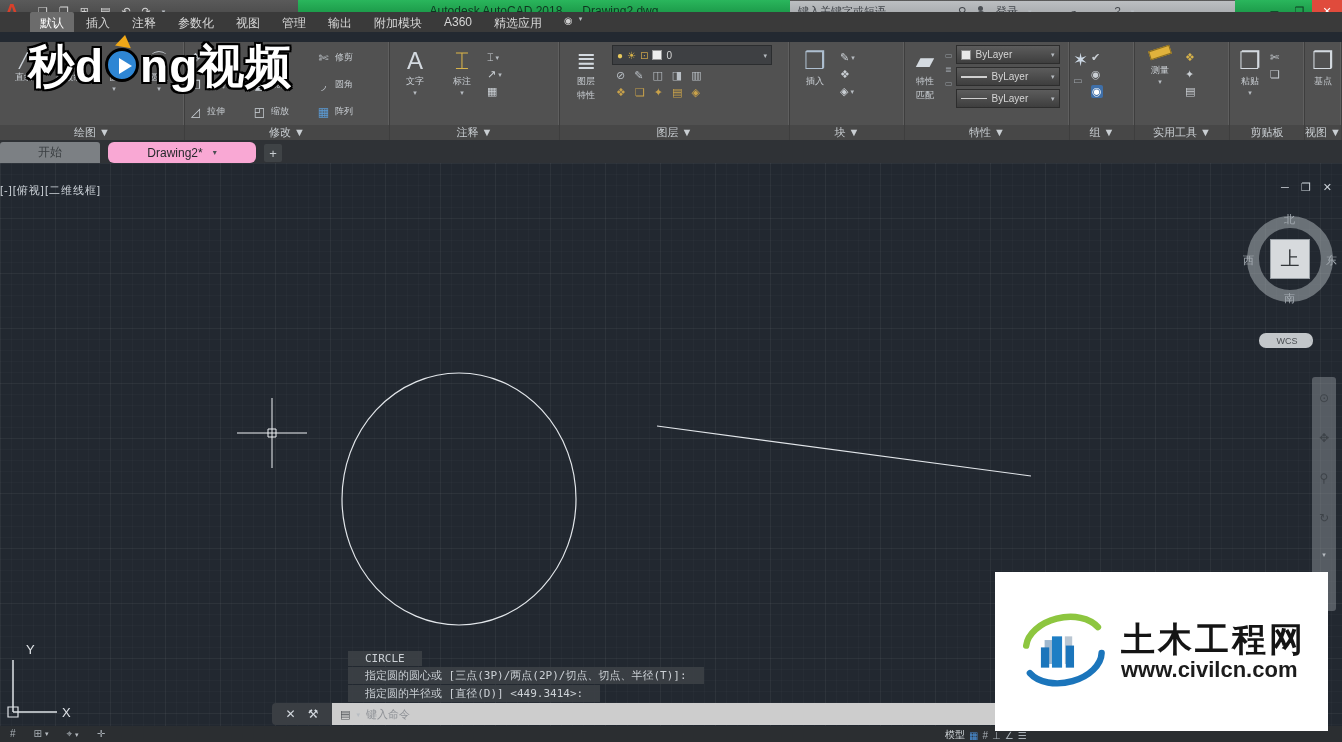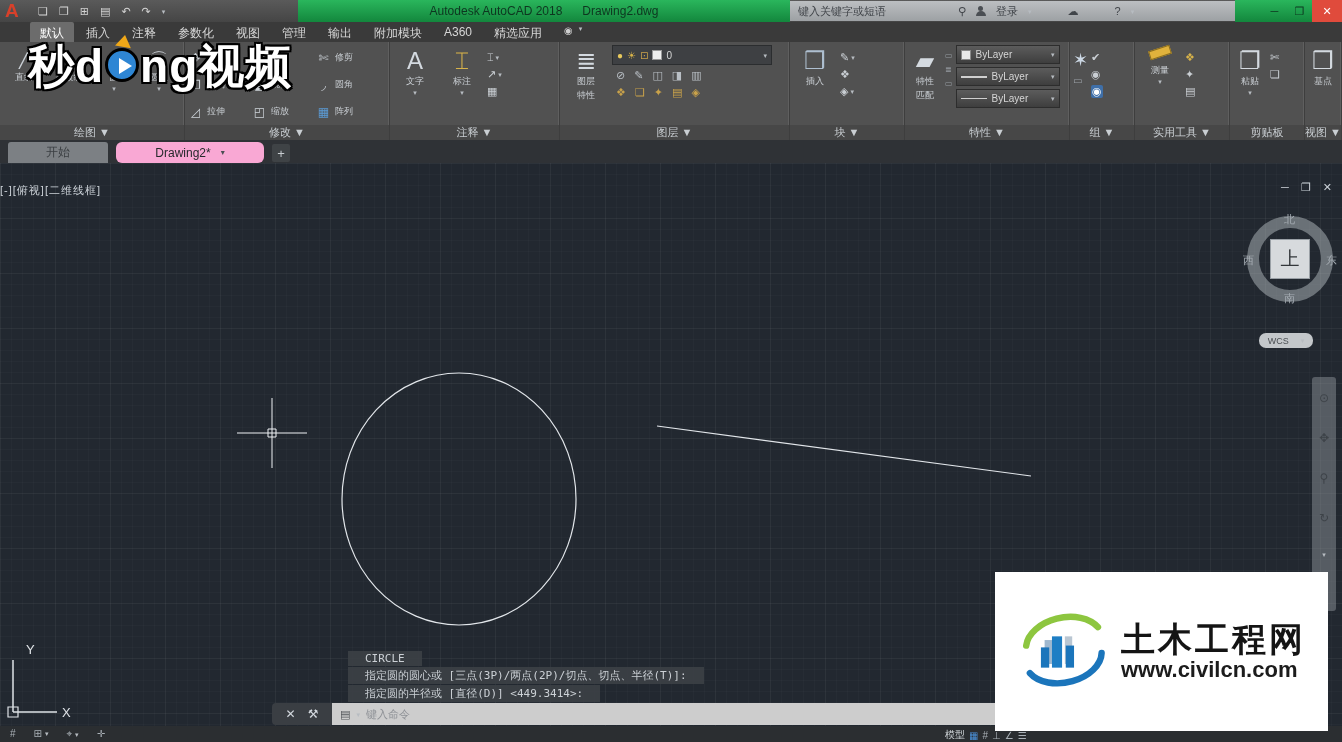--- a/index.html
+++ b/index.html
@@ -24,21 +24,21 @@
     border-radius:50%; background:#4a4e53; }
   .person-ic::after { content:""; position:absolute; left:0; top:5px; width:10px; height:5px;
     border-radius:5px 5px 0 0; background:#4a4e53; }
   .tb-green-right { position:absolute; left:1235px; top:0; width:107px; height:22px;
     background:linear-gradient(#2ab65c,#13873d); display:flex; align-items:center;
     justify-content:flex-end; color:#0e3620; }
   .winbtn { width:25px; text-align:center; font-size:11px; line-height:22px; }
   .winbtn.close { background:#e04b3c; color:#fff; width:30px; }
 
   
-  .tabrow { position:absolute; left:0; top:22px; width:1342px; height:20px; background:#3a3a3a;
+  .tabrow { position:absolute; left:0; top:12px; width:1342px; height:20px; background:#3a3a3a;
     display:flex; align-items:stretch; padding-left:30px; gap:2px; font-size:12px; color:#d6d6d6; z-index:20; }
   .rtab { padding:3px 10px 0 10px; }
   .rtab.active { background:#6c6c6c; color:#fff; border-radius:2px 2px 0 0; }
   .tabrow .tail { margin-left:10px; padding-top:3px; display:flex; gap:6px; font-size:10px; color:#cfcfcf; }
 
   
   .ribbon { position:absolute; left:0; top:42px; width:1342px; height:98px; background:#515151;
     display:flex; z-index:20; }
   .panel { position:relative; height:98px; display:flex; flex-direction:column;
     border-right:1px solid #3e3e3e; box-shadow:inset -1px 0 0 #5f5f5f; }
@@ -69,21 +69,21 @@
   .dd .sw { width:10px; height:10px; background:#e9e9e9; border:1px solid #8a8a8a; }
   .dd .ln { width:26px; height:2px; background:#cfcfcf; }
   .dd .lbl { flex:1; }
   .mini-col { display:flex; flex-direction:column; gap:5px; padding-top:6px; font-size:8px; color:#969ca2; }
   .ruler { display:inline-block; width:22px; height:9px; background:#e0b23c; transform:rotate(-18deg);
     border:1px solid #8a6d1f; }
   .bluebg { background:#3f6fa8; color:#fff !important; padding:0 1px; border-radius:2px; }
 
   
   .filetabs { position:absolute; left:0; top:140px; width:1342px; height:23px; background:#2f3236;
-    display:flex; align-items:flex-end; padding-left:8px; gap:8px; z-index:20; }
+    display:flex; align-items:flex-end; gap:8px; z-index:20; }
   .ftab { height:21px; font-size:12px; display:flex; align-items:center; justify-content:center;
     gap:10px; border-radius:3px 3px 0 0; }
   .ftab.start { background:#7c8084; color:#3a3e42; width:100px; }
   .ftab.activedoc { background:#f9a8d4; color:#26292c; width:148px;border-radius:6px; }
   .ftab .chev { color:#4a4e52; font-size:8px; }
   .ftab-plus { width:18px; height:18px; background:#3f4346; color:#c8cdd1; display:flex;
     align-items:center; justify-content:center; font-size:13px; border-radius:2px; margin-bottom:1px; }
 
   
   .canvas { position:absolute; left:0; top:163px; width:1342px; height:563px; background:#222830;
@@ -103,21 +103,21 @@
   .vc-ring { position:absolute; left:1px; top:1px; width:86px; height:86px; border-radius:50%;
     border:12px solid rgba(196,201,207,0.45); }
   .vc-face { position:absolute; left:24px; top:24px; width:40px; height:40px; background:#d7dadd;
     border:1px solid #9aa0a6; color:#33373b; font-size:19px; display:flex; align-items:center;
     justify-content:center; }
   .vc-lbl { position:absolute; font-size:11px; color:#a6adb4; }
   .vc-n { left:38px; top:-3px; } .vc-s { left:38px; bottom:-3px; }
   .vc-w { left:-3px; top:38px; } .vc-e { right:-3px; top:38px; }
   .wcs { position:absolute; left:1259px; top:170px; width:54px; height:15px; background:#c3c7ca;
     border-radius:7px; font-size:9px; color:#4a4e52; display:flex; align-items:center;
-    justify-content:center; gap:12px; }
+    justify-content:flex-end; gap:12px; }
   .navbar { position:absolute; left:1312px; top:214px; width:24px; height:234px;
     background:rgba(150,156,162,0.45); border-radius:3px; display:flex; flex-direction:column;
     align-items:center; gap:26px; padding-top:14px; font-size:12px; color:rgba(45,50,55,0.6); }
 
   
   .cmd-history { position:absolute; left:348px; top:488px; font-family:"DejaVu Sans Mono",monospace;
     font-size:11px; color:#ccd1d6; }
   .cmd-history div { display:table; background:rgba(60,64,69,0.92); padding:1px 17px; margin-bottom:1px; }
   .cmd-bar { position:absolute; left:272px; top:540px; height:22px; display:flex; }
   .cmd-left { width:60px; background:#3a3e43; border-radius:4px 0 0 4px; display:flex;

